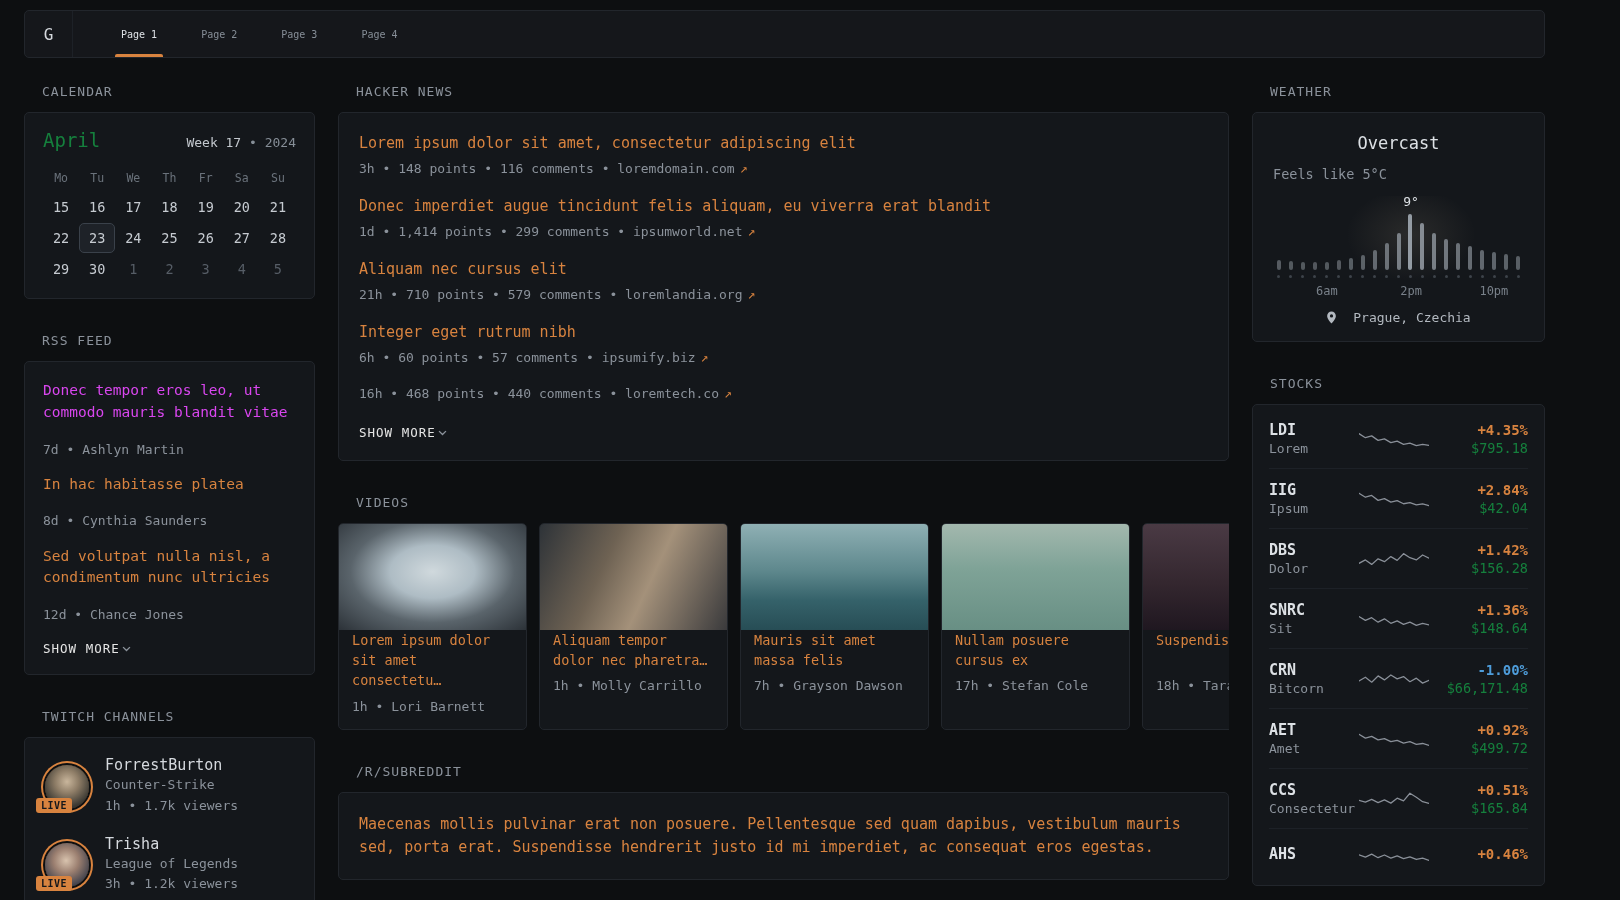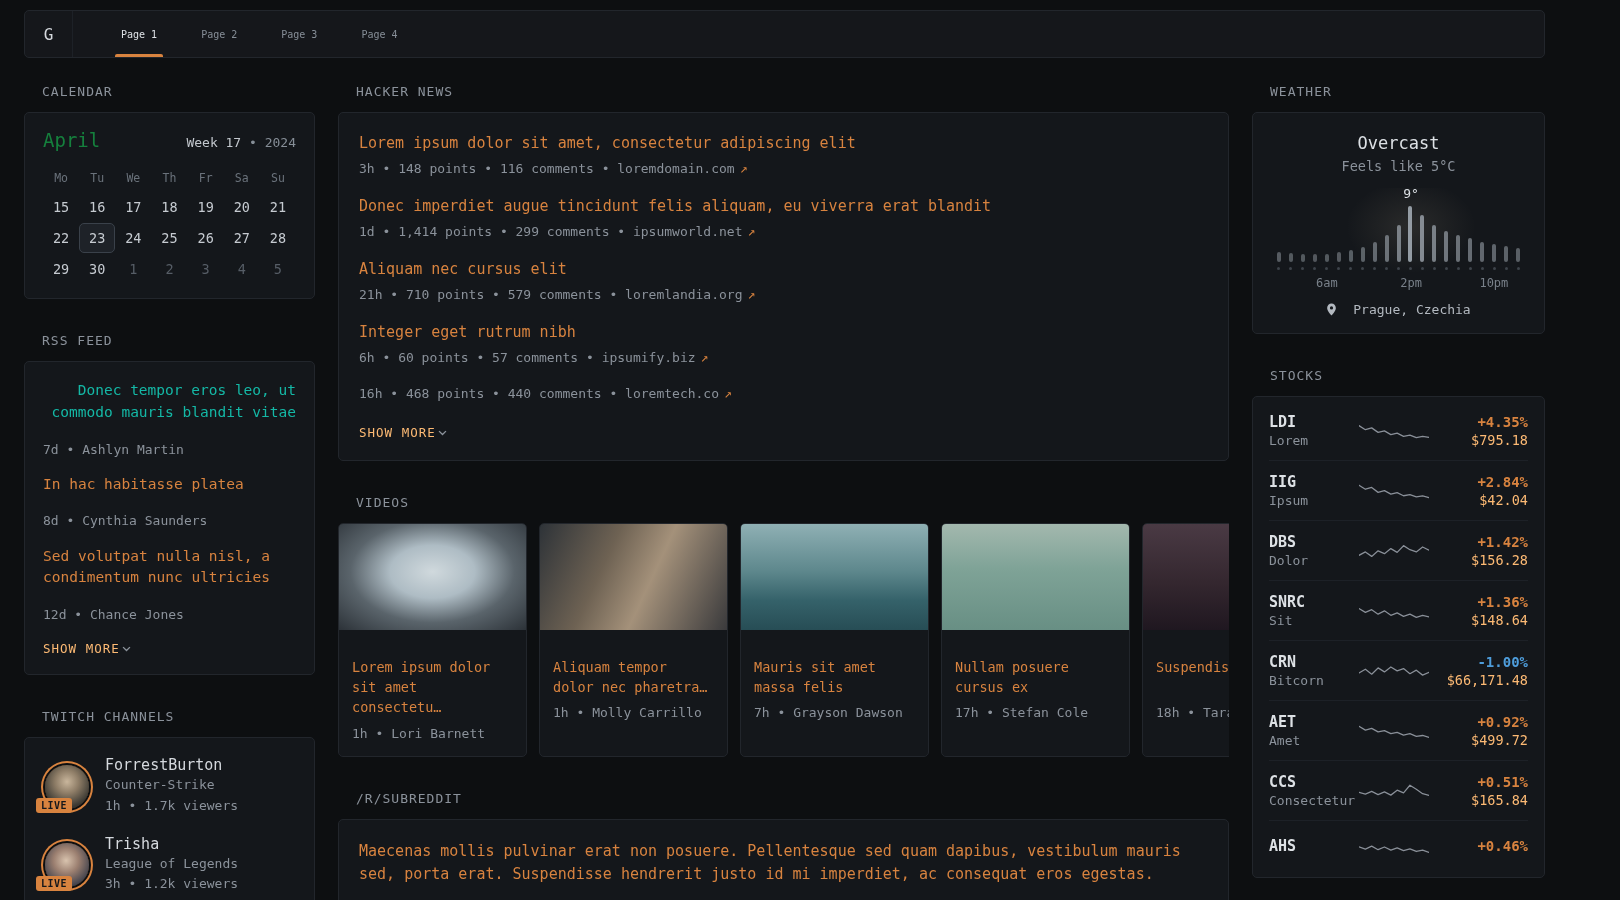--- a/index.html
+++ b/index.html
@@ -69,26 +69,26 @@
   }
   .cal-day.dim { color:#565d66; }
   .cal-day.today { background:#1e2228; border:1px solid #3a414a; }
 
   
   .rss-card { padding:18px; }
   .rss-title {
     display:block; font-size:14.5px; line-height:1.5; color:#d8833f;
     text-decoration:none; cursor:pointer;
   }
-  .rss-item.read .rss-title { color:#14b8a6;text-align:right; }
+  .rss-item.read .rss-title { color:#d946ef; }
   .rss-item .meta { margin-top:17px; }
   .rss-item { margin-bottom:15px; }
   .show-more {
     display:inline-flex; align-items:center; gap:1px; margin-top:2px;
-    font-size:12.5px; letter-spacing:1px; color:#fdba74; cursor:pointer;
+    font-size:12.5px; letter-spacing:1px; color:#e5e5e5; cursor:pointer;
     background:none; border:none; font-family:inherit;
   }
   .show-more svg { stroke:#8b929b; }
 
   
   .twitch-card { padding:18px; }
   .channel { display:flex; gap:16px; align-items:center; cursor:pointer; }
   .channel + .channel { margin-top:20px; }
   .avatar-wrap { position:relative; width:46px; height:46px; flex-shrink:0; }
   .avatar {
@@ -123,37 +123,37 @@
     width:189px; flex-shrink:0; background:#14171b;
     border:1px solid #22262c; border-radius:5px; overflow:hidden; cursor:pointer;
     display:flex; flex-direction:column;
   }
   .thumb { height:106px; width:100%; }
   .thumb-1 { background:radial-gradient(ellipse at 50% 45%, #d0d9dd 0%, #aebcc4 32%, #5a646b 62%, #2c3238 100%); }
   .thumb-2 { background:linear-gradient(115deg, #2e3338 0%, #6e6253 35%, #a4917a 58%, #3a3a3c 100%); }
   .thumb-3 { background:linear-gradient(180deg, #8fb0b4 0%, #5d878c 45%, #35626a 72%, #274d55 100%); }
   .thumb-4 { background:linear-gradient(180deg, #a3b8ae 0%, #7fa397 42%, #688f84 100%); }
   .thumb-5 { background:linear-gradient(180deg, #4a3a44 0%, #33262e 58%, #1f1720 100%); }
-  .video-body { padding:27px 13px 13px; }
+  .video-body { padding:0 13px 13px; }
   .video-title {
     display:block; font-size:13.5px; line-height:1.5; color:#d8833f;
     text-decoration:none; min-height:40px;
   }
   .video-body .meta { margin-top:7px; }
 
   .sub-card { padding:20px; }
   .sub-title {
     display:block; font-size:15px; line-height:1.55; color:#d8833f;
     text-decoration:none; cursor:pointer;
   }
 
   
   .weather-card { padding:20px 20px 16px; }
   .wx-cond { text-align:center; font-size:17px; color:#dde1e5; }
-  .wx-feels { text-align:center; font-size:13.5px; color:#8b929b; margin-top:5px; }
+  .wx-feels { text-align:left; font-size:13.5px; color:#8b929b; margin-top:13px; }
   .wx-chart { position:relative; margin-top:14px; height:104px; }
   .wx-glow {
     position:absolute; left:55%; top:0; transform:translateX(-50%);
     width:150px; height:86px; border-radius:10px;
     background:radial-gradient(60% 75% at 50% 45%, rgba(235,214,176,0.10), rgba(235,214,176,0.0) 72%);
   }
   .wx-peak {
     position:absolute; left:55%; top:-2px; transform:translateX(-50%);
     font-size:13px; color:#dde1e5;
   }
@@ -178,21 +178,21 @@
   .stock-row { display:flex; align-items:center; gap:10px; padding:12px 0; cursor:pointer; }
   .stock-row + .stock-row { border-top:1px solid #1d2127; }
   .stock-id { width:80px; }
   .stock-ticker { font-size:15px; font-weight:bold; color:#dde1e5; }
   .stock-name { font-size:13px; margin-top:2px; }
   .spark { width:70px; height:28px; flex-shrink:0; }
   .stock-right { flex:1; text-align:right; }
   .stock-change { font-size:14px; font-weight:bold; }
   .stock-change.pos { color:#d8833f; }
   .stock-change.neg { color:#4e9ddb; }
-  .stock-price { font-size:13.5px; color:#fdba74; margin-top:2px; }
+  .stock-price { font-size:13.5px; color:#15803d; margin-top:2px; }
 </style>
 </head>
 <body>
 
 <div class="page">
 
   <header class="topbar">
     <div class="logo">G</div>
     <nav class="tabs">
       <a class="tab active">Page 1</a>

